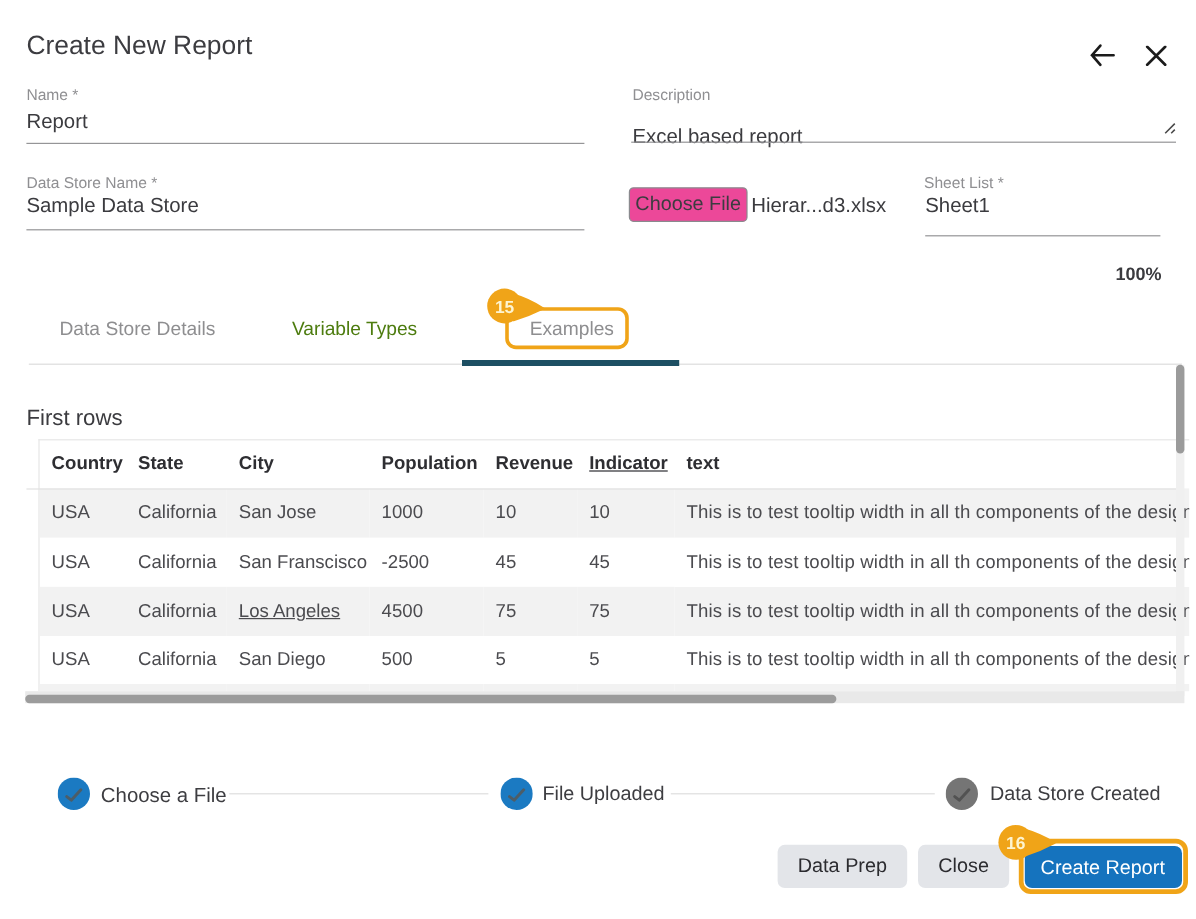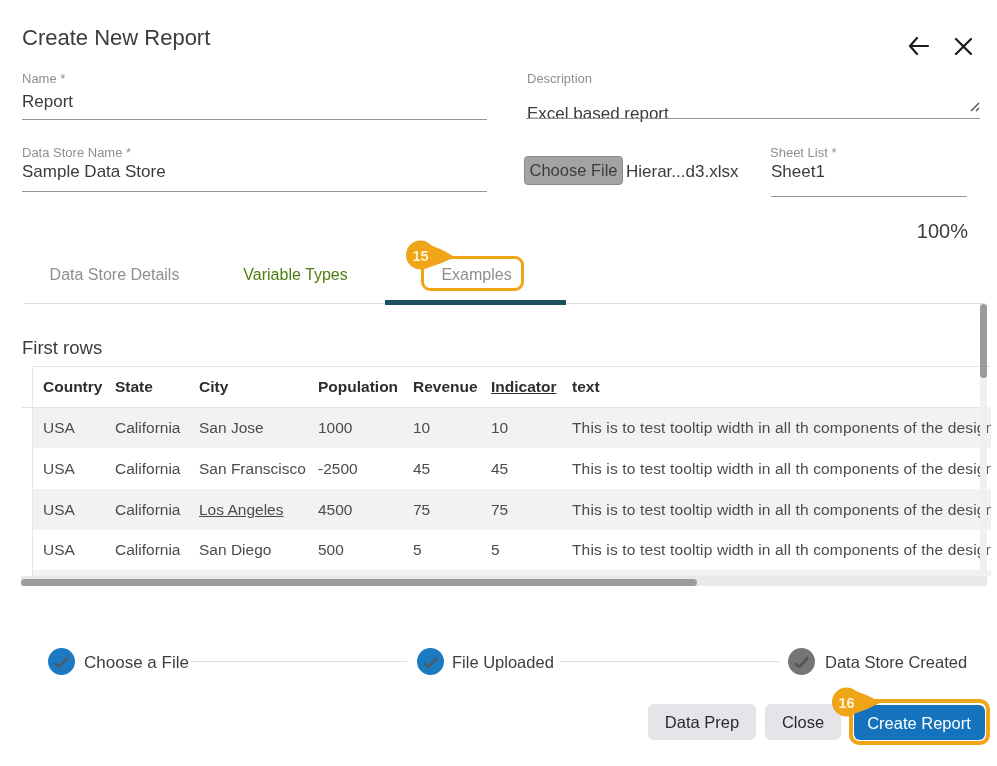--- a/index.html
+++ b/index.html
@@ -31,28 +31,28 @@
 <div class="abs value" style="left:527px; top:104px;">Excel based report</div>
 <div class="abs hline" style="left:526px; top:118px; width:454px;"></div>
 <svg class="abs" style="left:968px; top:100px;" width="12" height="12" viewBox="0 0 12 12">
   <path d="M11 3 L3 11 M11 8 L8 11" stroke="#4a4a4a" stroke-width="1.3" fill="none"></path>
 </svg>
 
 <div class="abs label" style="left:22px; top:145px;">Data Store Name *</div>
 <div class="abs value" style="left:22px; top:162px;">Sample Data Store</div>
 <div class="abs hline" style="left:22px; top:191px; width:465px;"></div>
 
-<div class="abs" style="left:524px; top:156px; width:99px; height:29px; background:#a3a3a3; border:1px solid #8a8a8e; border-radius:4px; font-size:16.5px; color:#3c3c40; text-align:center; line-height:27px;">Choose File</div>
+<div class="abs" style="left:524px; top:156px; width:99px; height:29px; background:#ec4899; border:1px solid #8a8a8e; border-radius:4px; font-size:16.5px; color:#3c3c40; text-align:center; line-height:27px;">Choose File</div>
 <div class="abs value" style="left:626px; top:162px;">Hierar...d3.xlsx</div>
 
 <div class="abs label" style="left:770px; top:145px;">Sheet List *</div>
 <div class="abs value" style="left:771px; top:162px;">Sheet1</div>
 <div class="abs hline" style="left:771px; top:196px; width:196px;"></div>
 
-<div class="abs" style="left:880px; top:220px; width:88px; text-align:right; font-size:20px; color:#3b3b3f;">100%</div>
+<div class="abs" style="left:880px; top:220px; width:88px; text-align:right; font-size:15px; color:#3b3b3f;font-weight:bold;">100%</div>
 
 <div class="abs" style="left:24px; top:303px; width:961px; height:1px; background:#dcdcdc;"></div>
 <div class="abs" style="left:24px; top:265.5px; width:181px; text-align:center; font-size:16px; color:#8e8e90;">Data Store Details</div>
 <div class="abs" style="left:205px; top:265.5px; width:181px; text-align:center; font-size:16px; color:#4d7c0f;">Variable Types</div>
 <div class="abs" style="left:386px; top:265.5px; width:181px; text-align:center; font-size:16px; color:#8e8e90;">Examples</div>
 <div class="abs" style="left:385px; top:300px; width:181px; height:4.5px; background:#1d4f63;"></div>
 
 <div class="abs" style="left:421px; top:256px; width:103px; height:35px; border:3.5px solid #f0a418; border-radius:9px;"></div>
 <svg class="abs" style="left:402px; top:238px;" width="54" height="36" viewBox="0 0 54 36">
   <path d="M18.5 2.5 a14.5 14.5 0 1 0 0 29 a14.5 14.5 0 0 0 0 -29 Z" fill="#f0a418"></path>

